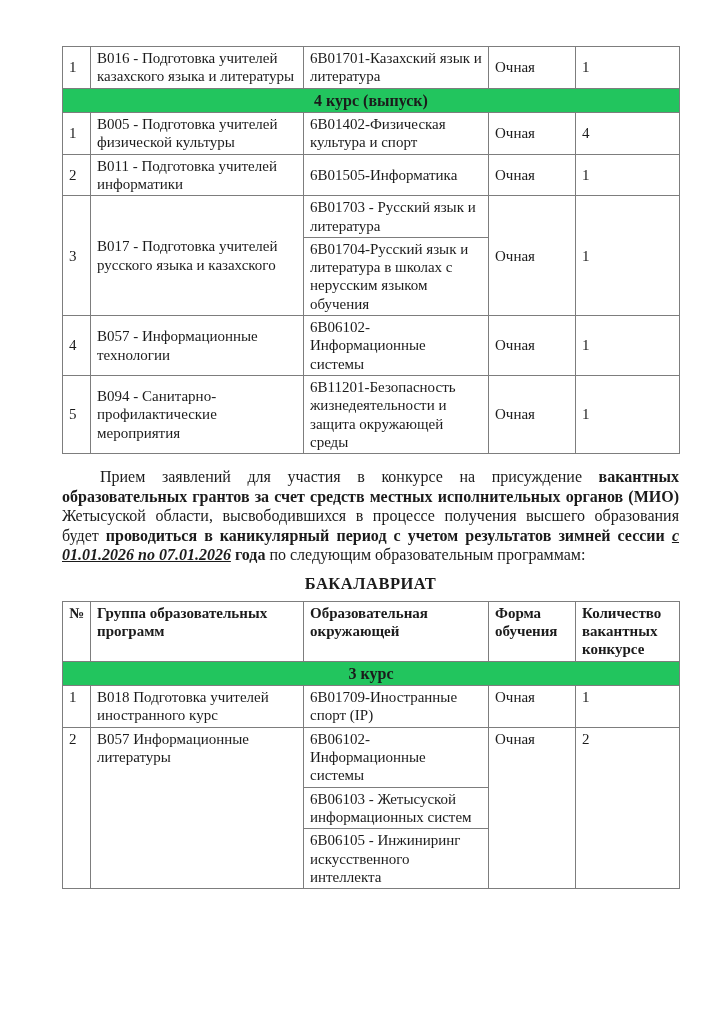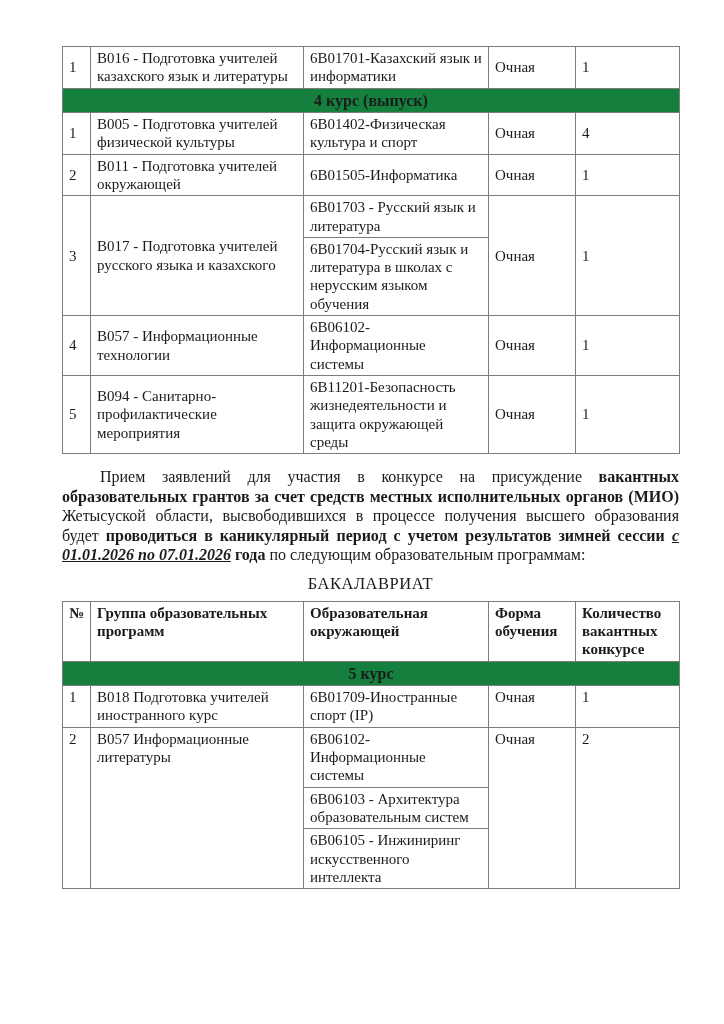--- a/index.html
+++ b/index.html
@@ -28,41 +28,41 @@
     font-size: 15px;
     line-height: 1.22;
     overflow-wrap: break-word;
     text-align: left;
   }
   .t1 td { vertical-align: middle; }
   .t2 td, .t2 th { vertical-align: top; }
   td.c-num  { text-align: center; padding: 2px 2px; }
   td.c-count{ text-align: center; }
   tr.section td {
-    background: #15803d;
+    background: #22c55e;
     text-align: center;
     font-weight: bold;
     font-size: 16px;
     padding: 2px 4px;
   }
   .t2 th { font-weight: bold; background: #ffffff; }
   .par {
     width: 617px;
     margin: 13px 0 0 0;
     text-align: justify;
     text-indent: 38px;
     font-size: 16px;
     line-height: 1.22;
   }
   .b   { font-weight: bold; }
   .biu { font-weight: bold; font-style: italic; text-decoration: underline; }
   .heading {
     width: 617px;
     text-align: center;
-    font-weight: normal;
+    font-weight: bold;
     font-size: 16.5px;
     margin: 9px 0 7px 0;
     letter-spacing: 0.5px;
   }
 </style>
 </head>
 <body>
 
 <div class="page">
 
@@ -70,41 +70,41 @@
     <colgroup>
       <col style="width:28px">
         <col style="width:213px">
         <col style="width:185px">
         <col style="width:87px">
         <col style="width:104px">
     </colgroup>
     <tbody>
       <tr>
         <td class="c-num">1</td>
-        <td class="c-group">B016 - Подготовка учителей казахского язык и литературы</td>
-        <td class="c-prog">6B01701-Казахский язык и информатики</td>
+        <td class="c-group">B016 - Подготовка учителей казахского языка и литературы</td>
+        <td class="c-prog">6B01701-Казахский язык и литература</td>
         <td class="c-form">Очная</td>
         <td class="c-count">1</td>
       </tr>
 
       <tr class="section">
         <td colspan="5">4 курс (выпуск)</td>
       </tr>
 
       <tr>
         <td class="c-num">1</td>
         <td class="c-group">B005 - Подготовка учителей физической культуры</td>
         <td class="c-prog">6B01402-Физическая культура и спорт</td>
         <td class="c-form">Очная</td>
         <td class="c-count">4</td>
       </tr>
 
       <tr>
         <td class="c-num">2</td>
-        <td class="c-group">B011 - Подготовка учителей окружающей</td>
+        <td class="c-group">B011 - Подготовка учителей информатики</td>
         <td class="c-prog">6B01505-Информатика</td>
         <td class="c-form">Очная</td>
         <td class="c-count">1</td>
       </tr>
 
       <tr>
         <td class="c-num" rowspan="2">3</td>
         <td class="c-group" rowspan="2">B017 - Подготовка учителей русского языка и казахского</td>
         <td class="c-prog">6B01703 - Русский язык и литература</td>
         <td class="c-form" rowspan="2">Очная</td>
@@ -147,40 +147,40 @@
     <tbody>
       <tr>
         <th>№</th>
         <th>Группа образовательных программ</th>
         <th>Образовательная окружающей</th>
         <th>Форма обучения</th>
         <th>Количество вакантных конкурсе</th>
       </tr>
 
       <tr class="section">
-        <td colspan="5">5 курс</td>
+        <td colspan="5">3 курс</td>
       </tr>
 
       <tr>
         <td class="c-num">1</td>
         <td class="c-group">B018 Подготовка учителей иностранного курс</td>
         <td class="c-prog">6B01709-Иностранные спорт (IP)</td>
         <td class="c-form">Очная</td>
         <td class="c-count">1</td>
       </tr>
 
       <tr>
         <td class="c-num" rowspan="3">2</td>
         <td class="c-group" rowspan="3">B057 Информационные литературы</td>
         <td class="c-prog">6B06102-Информационные системы</td>
         <td class="c-form" rowspan="3">Очная</td>
         <td class="c-count" rowspan="3">2</td>
       </tr>
       <tr>
-        <td class="c-prog">6B06103 - Архитектура образовательным систем</td>
+        <td class="c-prog">6B06103 - Жетысуской информационных систем</td>
       </tr>
       <tr>
         <td class="c-prog">6B06105 - Инжиниринг искусственного интеллекта</td>
       </tr>
     </tbody>
   </table>
 
 </div>
 
 </body></html>

